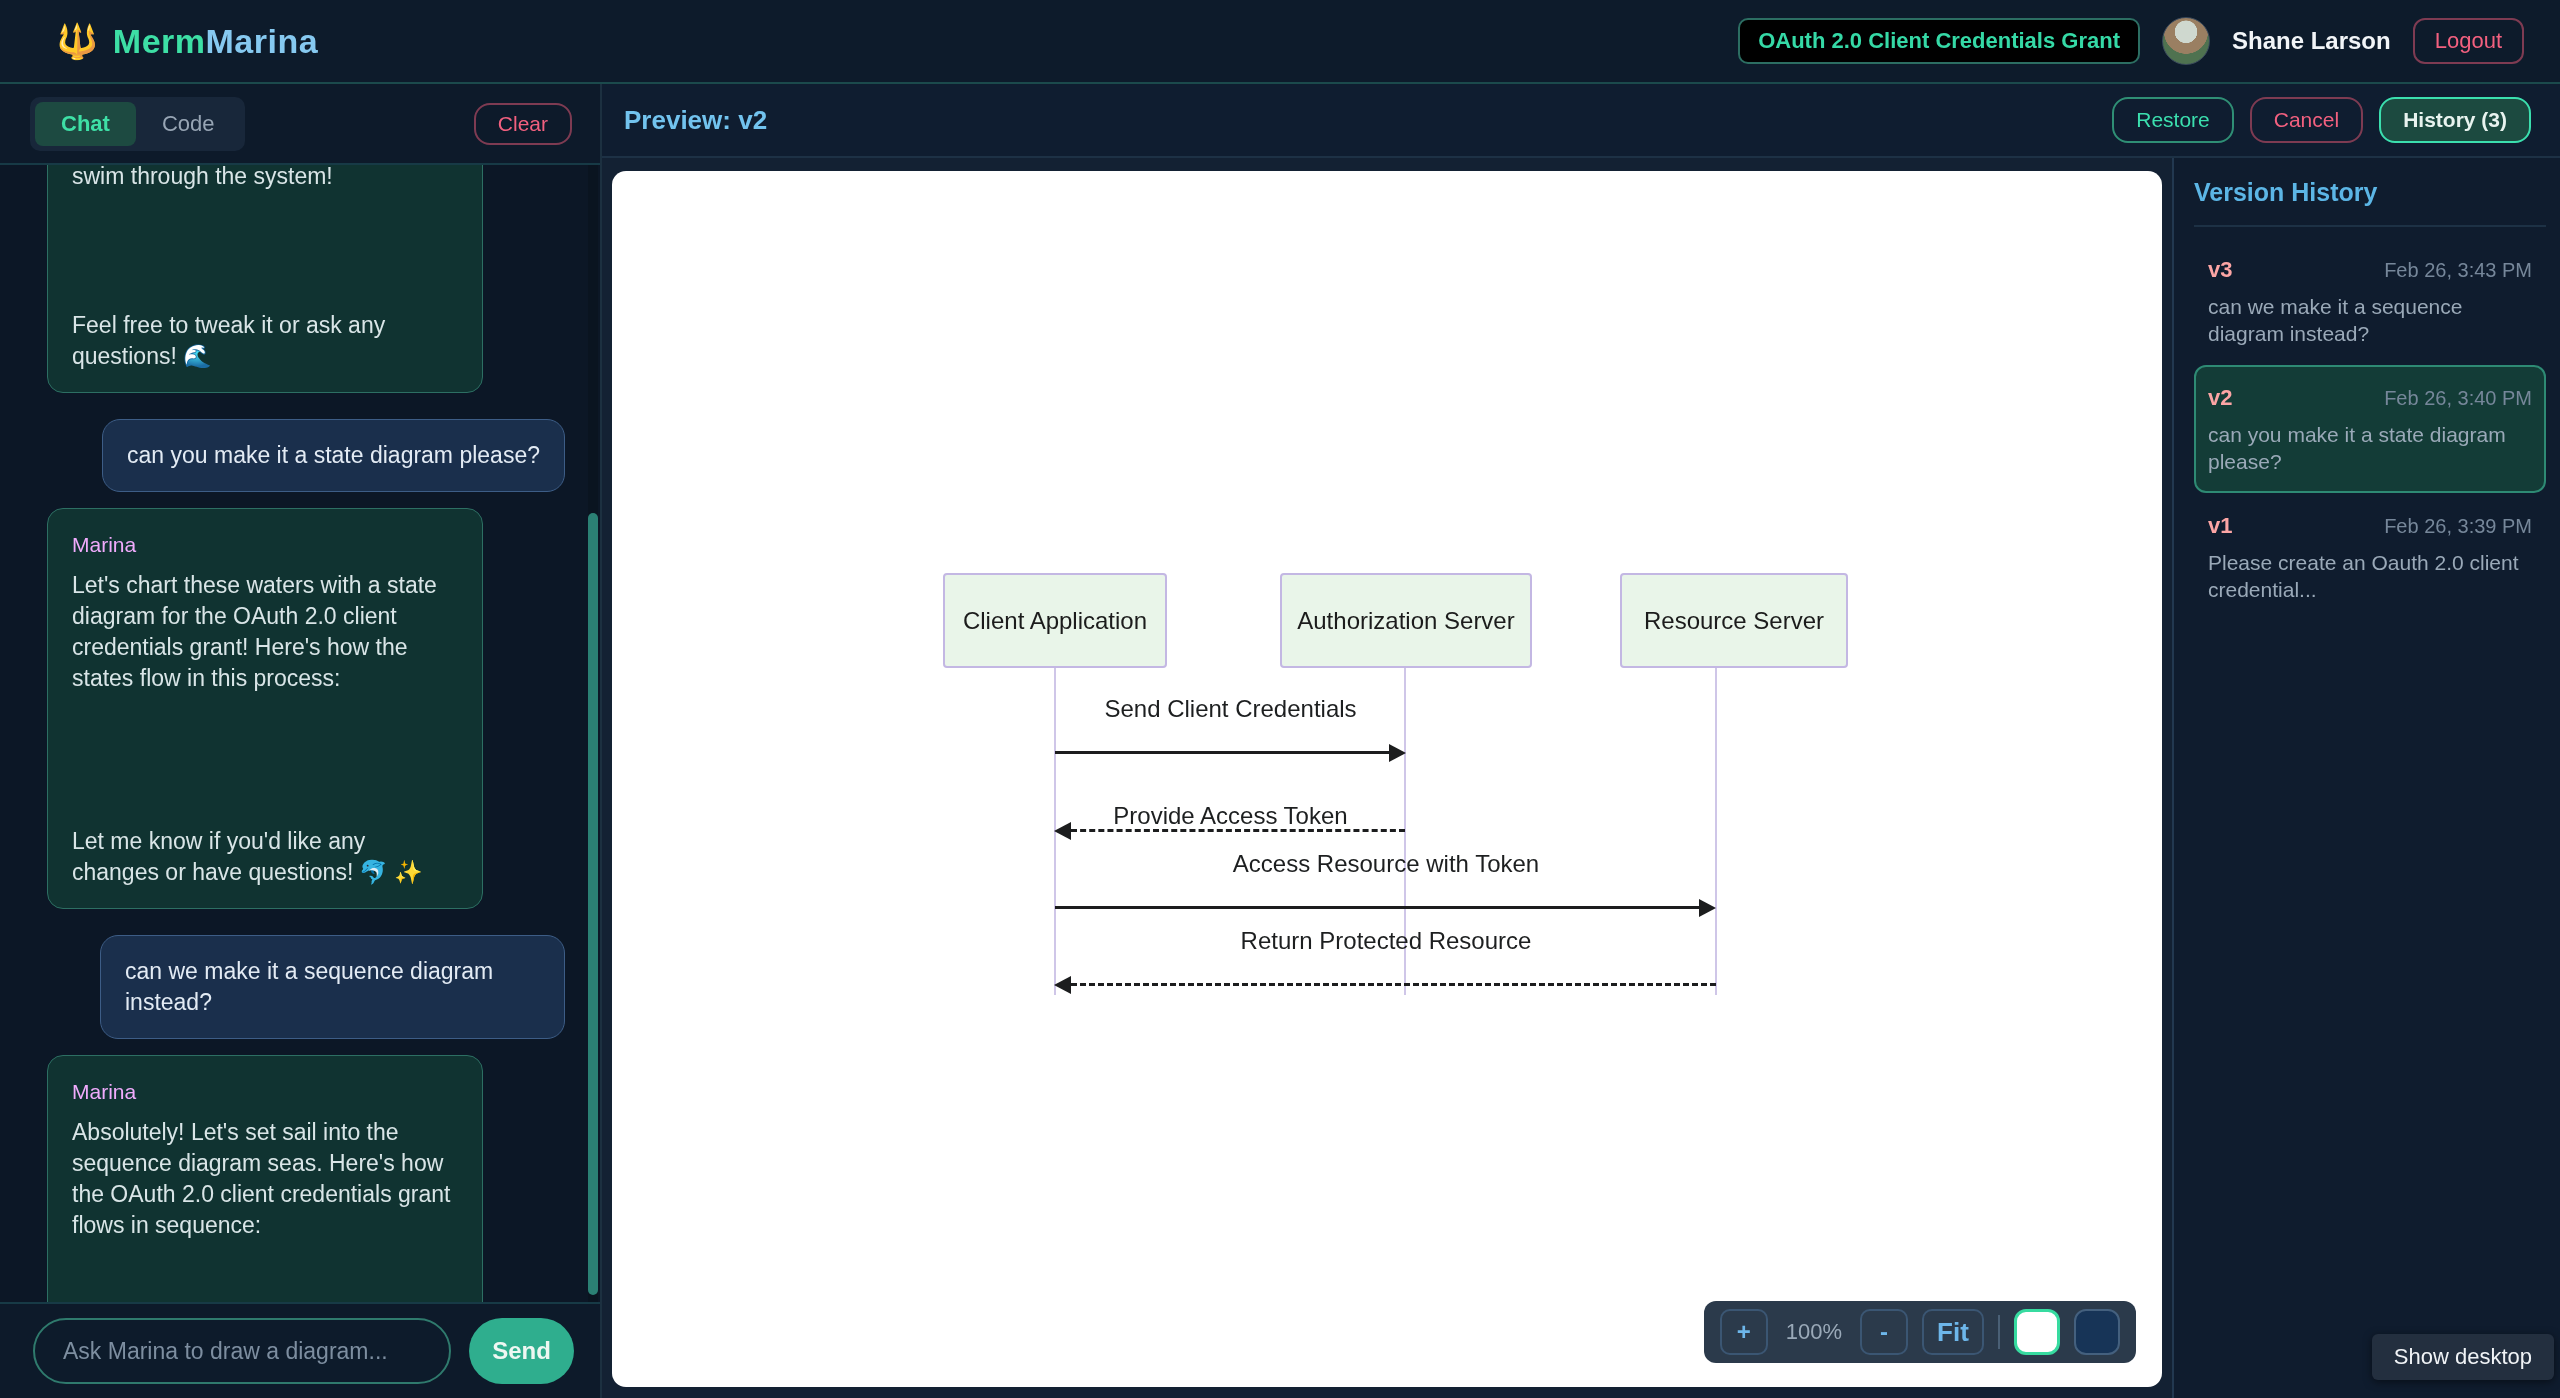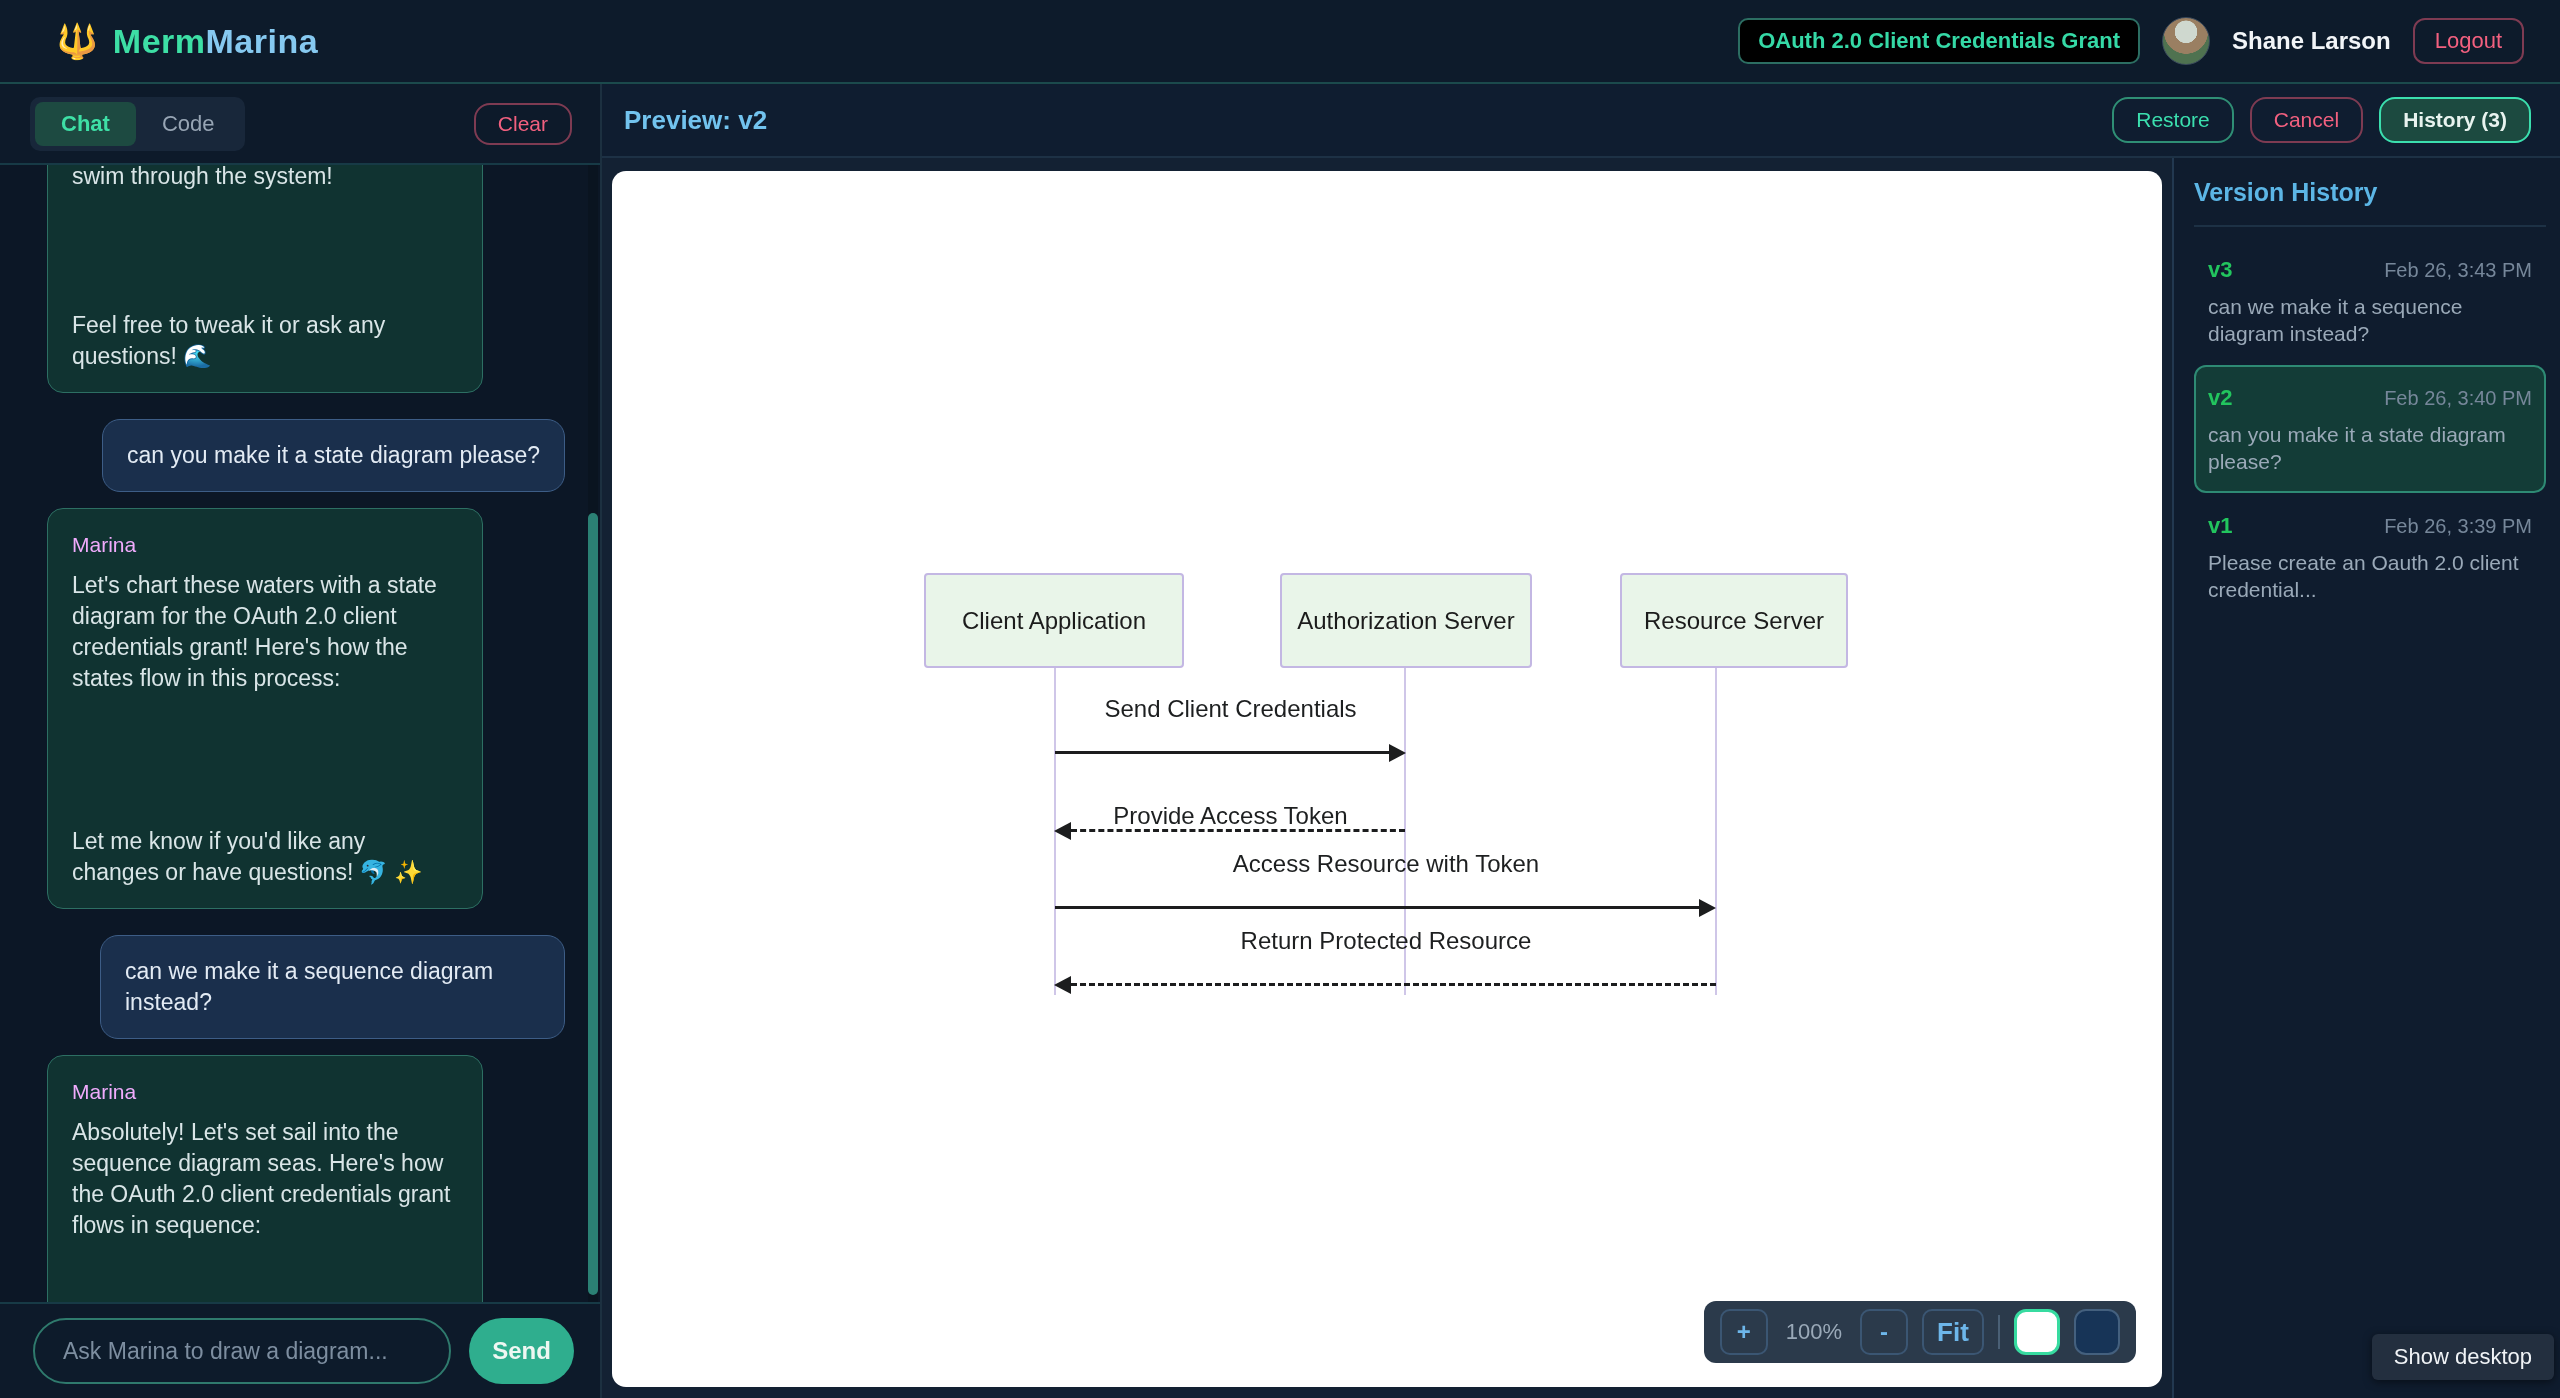--- a/index.html
+++ b/index.html
@@ -72,21 +72,21 @@
   .cancel-btn { color:#f2607f; border:2px solid #7e3b52; }
   .history-btn { color:#e8f3ef; border:2px solid #3bdfae; background:#1c4a40; font-weight:bold; }
 
   .main-body { flex:1; display:flex; min-height:0; }
   .canvas-wrap { flex:1; background:#132133; padding:13px 10px 11px 10px; min-width:0; }
   .canvas { position:relative; width:1550px; height:1216px; background:#ffffff; border-radius:14px; overflow:hidden; }
 
   
   .actor { position:absolute; top:402px; height:95px; background:#e9f5e9; border:2px solid #c3b7e3;
            border-radius:4px; color:#1c1c1c; font-size:24px; display:flex; align-items:center; justify-content:center; }
-  .actor.a1 { left:312px; width:260px; }
+  .actor.a1 { left:331px; width:224px; }
   .actor.a2 { left:668px; width:252px; }
   .actor.a3 { left:1008px; width:228px; }
   .lifeline { position:absolute; top:497px; height:327px; width:2px; background:#cfc6e8; }
   .lifeline.l1 { left:442px; } .lifeline.l2 { left:792px; } .lifeline.l3 { left:1103px; }
   .seq-label { position:absolute; color:#1d1f20; font-size:24px; text-align:center; }
   .seq-label.t1 { left:443px; width:351px; top:524px; }
   .seq-label.t2 { left:443px; width:351px; top:631px; }
   .seq-label.t3 { left:443px; width:662px; top:679px; }
   .seq-label.t4 { left:443px; width:662px; top:756px; }
   .seq-line { position:absolute; height:0; }
@@ -115,21 +115,21 @@
   .swatch.light { background:#ffffff; border:3px solid #37dba0; }
   .swatch.dark { background:#173457; border:2px solid #44607e; }
 
   
   .version-panel { width:388px; flex:0 0 auto; background:#0f1c2e; border-left:2px solid #223850; padding:20px 14px 0 20px; }
   .vh-title { color:#5cb6e6; font-size:25px; font-weight:bold; padding-bottom:18px; border-bottom:2px solid #1d3145;
               margin-bottom:10px; }
   .vh-item { padding:18px 12px 16px 12px; border-radius:12px; border:2px solid transparent; cursor:pointer; }
   .vh-item.selected { background:#133c37; border-color:#2e8a74; }
   .vh-row { display:flex; justify-content:space-between; align-items:baseline; margin-bottom:10px; }
-  .vh-version { color:#22c55e; font-size:22px; font-weight:bold;text-align:center; }
+  .vh-version { color:#fca5a5; font-size:22px; font-weight:bold;text-align:center; }
   .vh-date { color:#76879a; font-size:20px; }
   .vh-prompt { color:#9aa9b8; font-size:21px; line-height:27px; }
 
   
   .show-desktop { position:absolute; right:6px; bottom:18px; background:#232f3f; color:#f0f3f6;
                   font-size:22px; padding:10px 22px; border-radius:6px; box-shadow:0 2px 8px rgba(0,0,0,.5); }
 </style>
 </head>
 <body>
 

